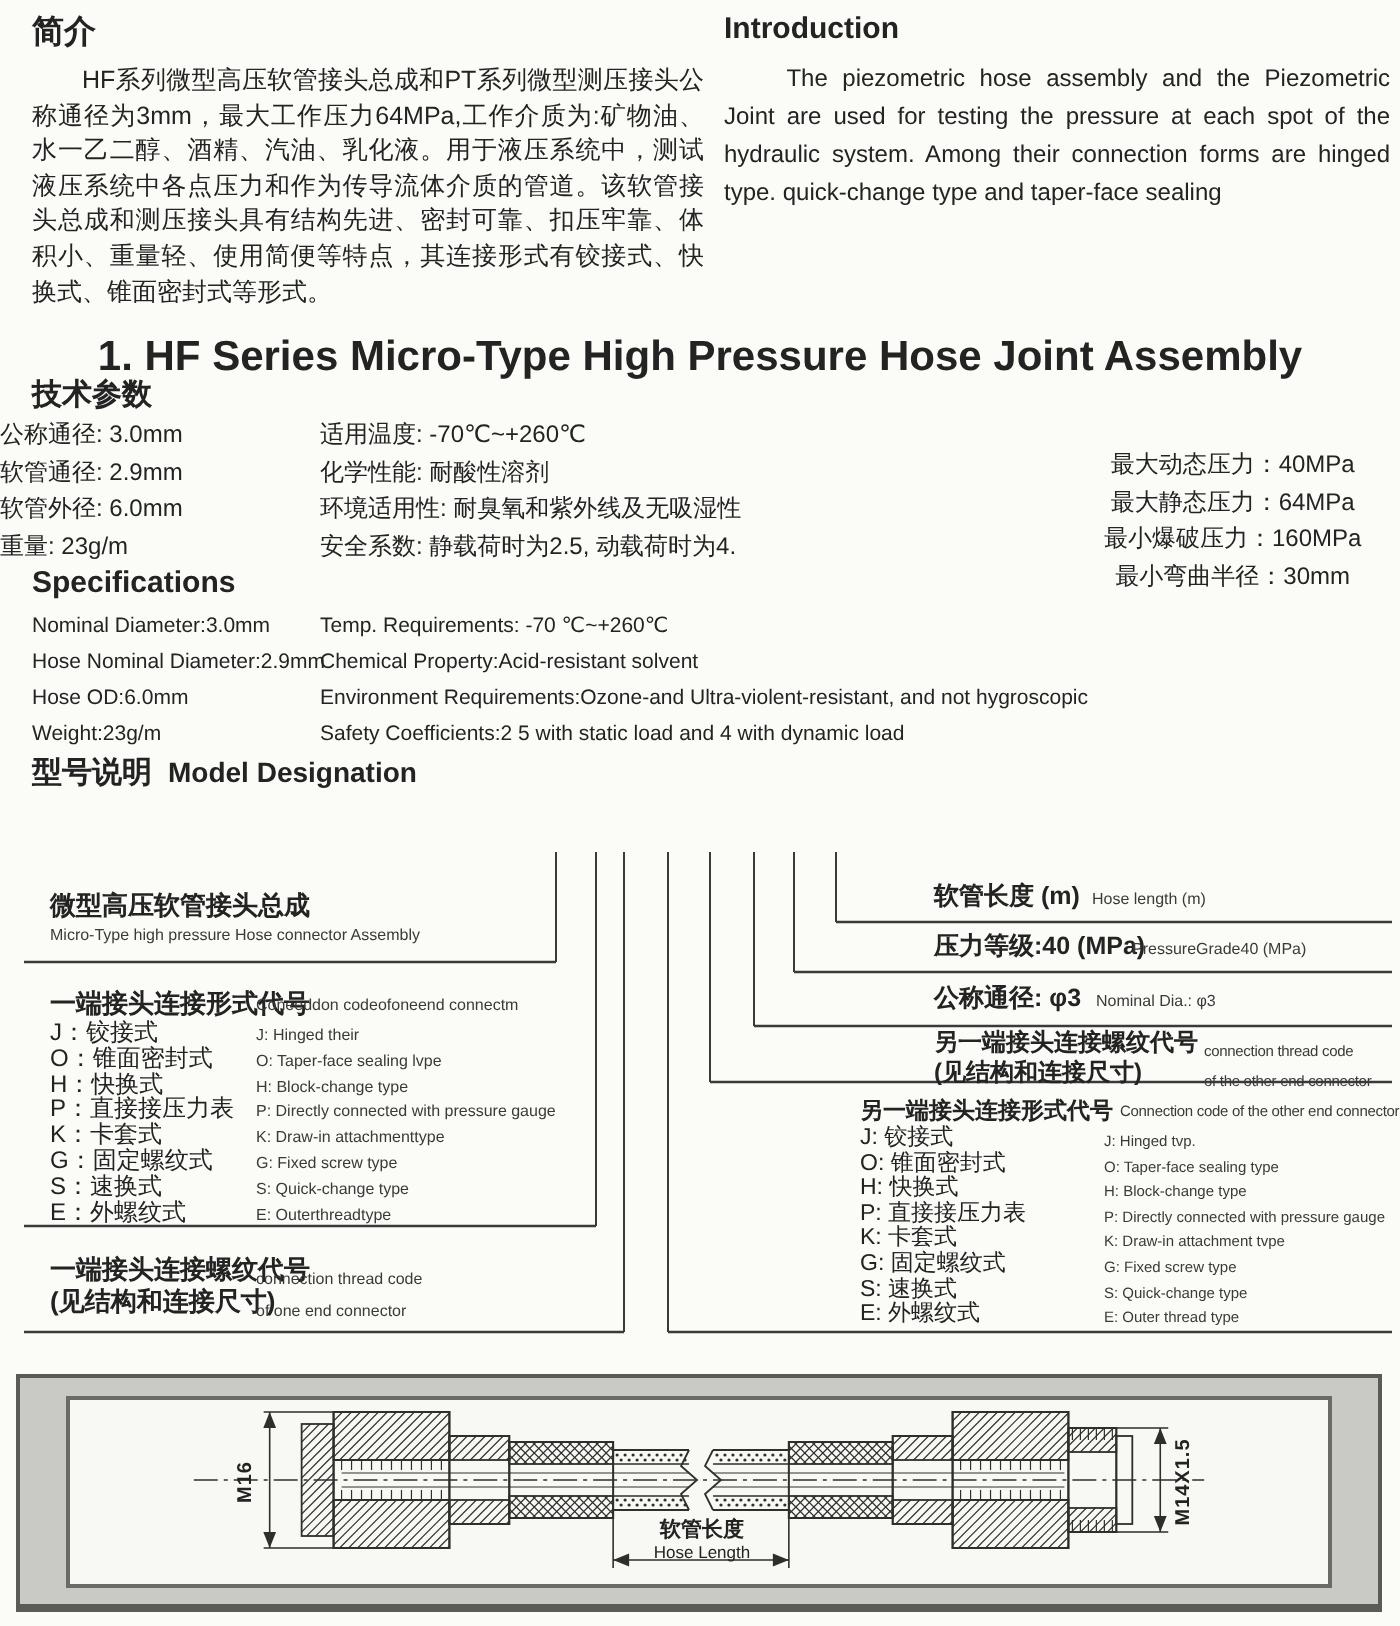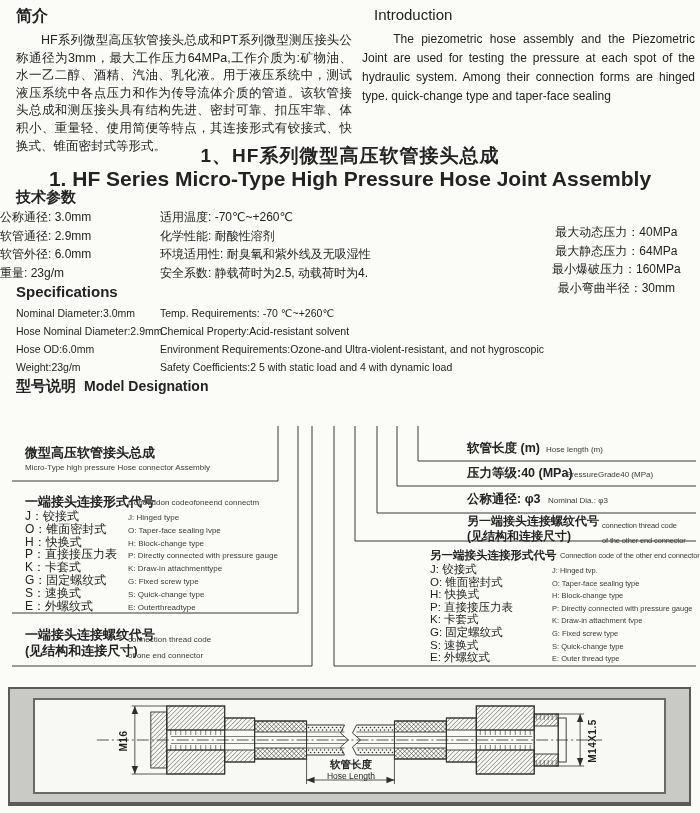--- a/index.html
+++ b/index.html
@@ -6,21 +6,21 @@
   .page{position:relative;width:700px;height:813px;background:#fbfbf8;color:#232323;
         font-family:"Liberation Sans","DejaVu Sans",sans-serif;overflow:hidden;}
   .abs{position:absolute;}
   .nw{white-space:nowrap;}
 
   
   #intro-zh{left:16px;top:6px;width:336px;}
   #intro-zh .h{font-size:16px;font-weight:bold;}
   #intro-zh .b{margin-top:5px;font-size:12.5px;line-height:17.6px;text-align:justify;text-indent:2em;}
   #intro-en{left:362px;top:6px;width:333px;}
-  #intro-en .h{font-size:15px;font-weight:400;margin-left:12px;}
+  #intro-en .h{font-size:15px;font-weight:700;}
   #intro-en .b{margin-top:7px;font-size:12px;line-height:19px;text-align:justify;text-indent:2.6em;}
 
   
   #title-zh{left:0;top:143px;width:700px;text-align:center;font-size:19px;font-weight:bold;letter-spacing:1px;}
   #title-en{left:0;top:167px;width:700px;text-align:center;font-size:21px;font-weight:600;}
 
   
   .sec-h{font-size:15px;font-weight:bold;}
   #tech-h{left:16px;top:188px;}
   .tcol{font-size:12px;line-height:18.5px;}
@@ -84,21 +84,20 @@
   <div class="abs" id="intro-zh">
     <div class="h">简介</div>
     <div class="b">HF系列微型高压软管接头总成和PT系列微型测压接头公称通径为3mm，最大工作压力64MPa,工作介质为:矿物油、水一乙二醇、酒精、汽油、乳化液。用于液压系统中，测试液压系统中各点压力和作为传导流体介质的管道。该软管接头总成和测压接头具有结构先进、密封可靠、扣压牢靠、体积小、重量轻、使用简便等特点，其连接形式有铰接式、快换式、锥面密封式等形式。</div>
   </div>
 
   <div class="abs" id="intro-en">
     <div class="h">Introduction</div>
     <div class="b">The piezometric hose assembly and the Piezometric Joint are used for testing the pressure at each spot of the hydraulic system. Among their connection forms are hinged type. quick-change type and taper-face sealing</div>
   </div>
 
-  <div class="abs" id="title-zh">1、HF系列微型高压软管接头总成</div>
   <div class="abs" id="title-en">1. HF Series Micro-Type High Pressure Hose Joint Assembly</div>
 
   <div class="abs sec-h" id="tech-h">技术参数</div>
   <div class="abs tcol nw" id="tech-c1">
     <div>公称通径: 3.0mm</div>
     <div>软管通径: 2.9mm</div>
     <div>软管外径: 6.0mm</div>
     <div>重量: 23g/m</div>
   </div>
   <div class="abs tcol nw" id="tech-c2">
@@ -164,21 +163,21 @@
     <div>J：铰接式</div>
     <div>O：锥面密封式</div>
     <div>H：快换式</div>
     <div>P：直接接压力表</div>
     <div>K：卡套式</div>
     <div>G：固定螺纹式</div>
     <div>S：速换式</div>
     <div>E：外螺纹式</div>
   </div>
   <div class="abs nw en-sm" id="l-form-en">
-    <div>J:  Hinged  type</div>
+    <div>J:  Hinged  their</div>
     <div>O:  Taper-face sealing lvpe</div>
     <div>H:  Block-change type</div>
     <div>P:  Directly connected with pressure gauge</div>
     <div>K:  Draw-in attachmenttype</div>
     <div>G:  Fixed screw type</div>
     <div>S:  Quick-change type</div>
     <div>E:  Outerthreadtype</div>
   </div>
   <div class="abs nw" id="l-thr-zh">
     <div>一端接头连接螺纹代号</div>

